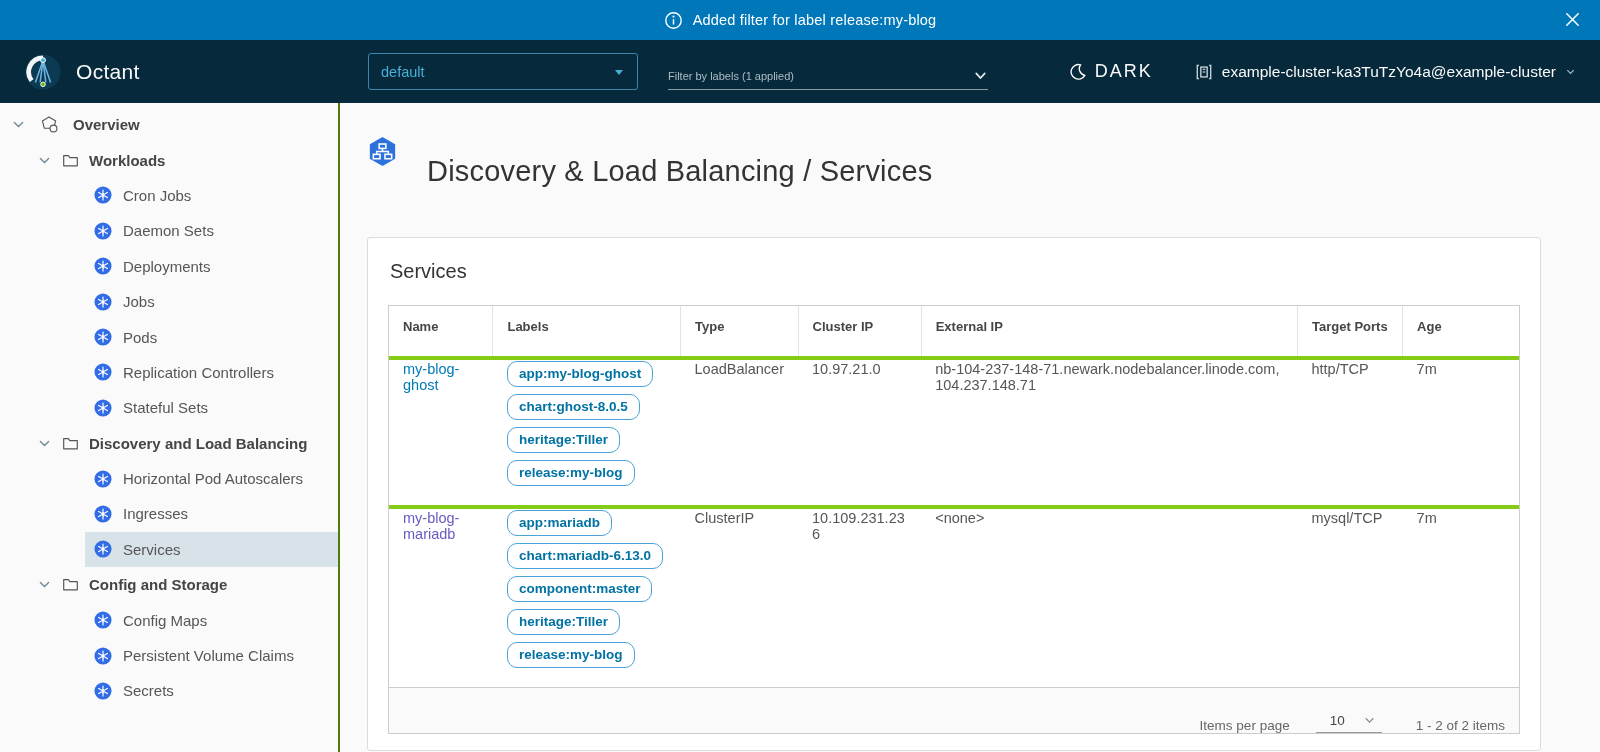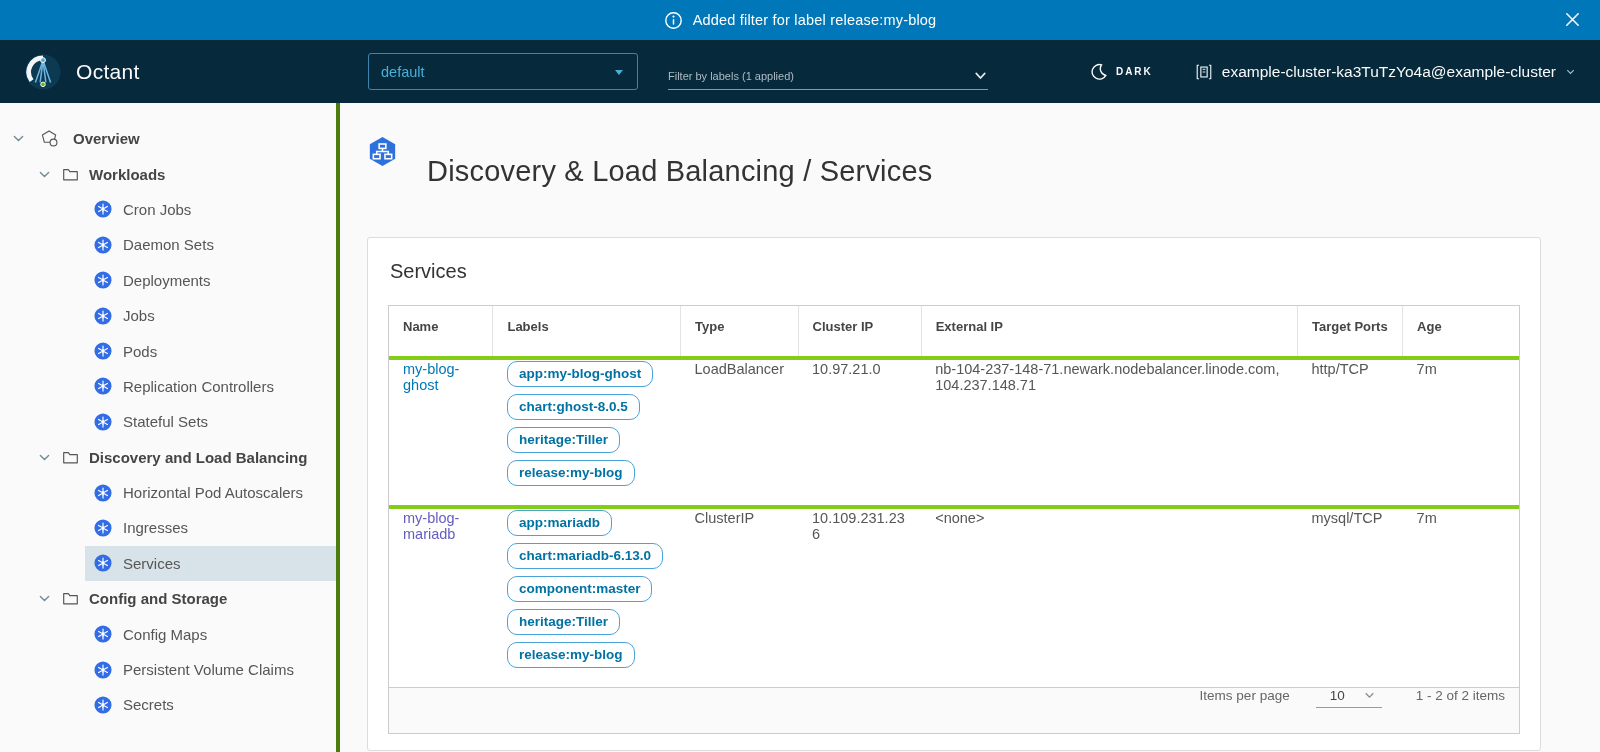--- a/index.html
+++ b/index.html
@@ -30,27 +30,27 @@
     padding:12px 12px; cursor:pointer;
   }
   .ns-select .ns-value { color:#49afd9; font-size:14.5px; flex:1; }
   .label-filter {
     position:absolute; left:668px; top:22px; width:320px; height:28px;
     border-bottom:1px solid #869aa4; display:flex; align-items:center; cursor:pointer;
   }
   .label-filter .filter-text { color:#aebcc4; font-size:11px; flex:1; }
   .header-right { margin-left:auto; display:flex; align-items:center; gap:42px; }
   .theme-toggle { display:flex; align-items:center; gap:9px; cursor:pointer;
-    font-size:10px; font-weight:700; letter-spacing:2px; }
+    font-size:18px; font-weight:400; letter-spacing:2px; }
   .cluster-select { display:flex; align-items:center; gap:9px; cursor:pointer; font-size:15.5px; }
   
   .body-wrap { display:flex; height:649px; }
   .sidebar {
-    width:340px; min-width:340px; background:#fafafa; border-right:4px solid #4d7c0f;
-    padding-top:18px; overflow:hidden;text-align:right;
+    width:340px; min-width:340px; background:#fafafa; border-right:2px solid #4d7c0f;
+    padding-top:4px; overflow:hidden;text-align:right;
   }
   .tree-row { display:flex; align-items:center; height:35.4px; cursor:pointer; }
   .tree-row .caret { width:14px; display:flex; }
   .lvl0 { padding-left:12px; gap:14px; font-weight:600; font-size:15px; color:#454545; }
   .lvl1 { padding-left:38px; gap:10px; font-weight:600; font-size:15px; color:#454545; }
   .lvl2 { margin-left:85px; padding-left:9px; gap:11px; font-size:15px; color:#565656; }
   .lvl2.selected { background:var(--selected_bg,#d8e3e9); }
   .k8s-icon, .icon-slot { display:flex; align-items:center; }
   
   .main { flex:1; padding:0 59px 0 27px; overflow:hidden; }
@@ -78,21 +78,21 @@
   .name-link { color:var(--link_blue,#0079b8); cursor:pointer; text-decoration:none; }
   .name-link.visited { color:var(--link_visited,#655cc0); }
   .pill-row { margin-bottom:7px;font-weight:bold; }
   .label-pill {
     display:inline-block; border:1px solid #4aa3d8; color:#0072a3;
     border-radius:10px; padding:4px 11px 5px; font-size:13.5px; cursor:pointer;
     background:#fff; white-space:nowrap;
   }
   .dg-footer {
     height:46px; border-top:1px solid #ccc; background:#fafafa;
-    display:flex; align-items:flex-start; justify-content:flex-end;
+    display:flex; align-items:flex-end; justify-content:flex-end;
     font-size:13.5px; color:#666; padding-right:14px;
   }
   .ipp-label { margin-right:26px; }
   .page-size-select {
     display:flex; align-items:center; gap:18px; border-bottom:1px solid #9a9a9a;
     padding:0 6px 4px 14px; margin-right:34px; cursor:pointer; color:#454545;
   }
   .range-text { color:#666; }
 </style>
 </head>

